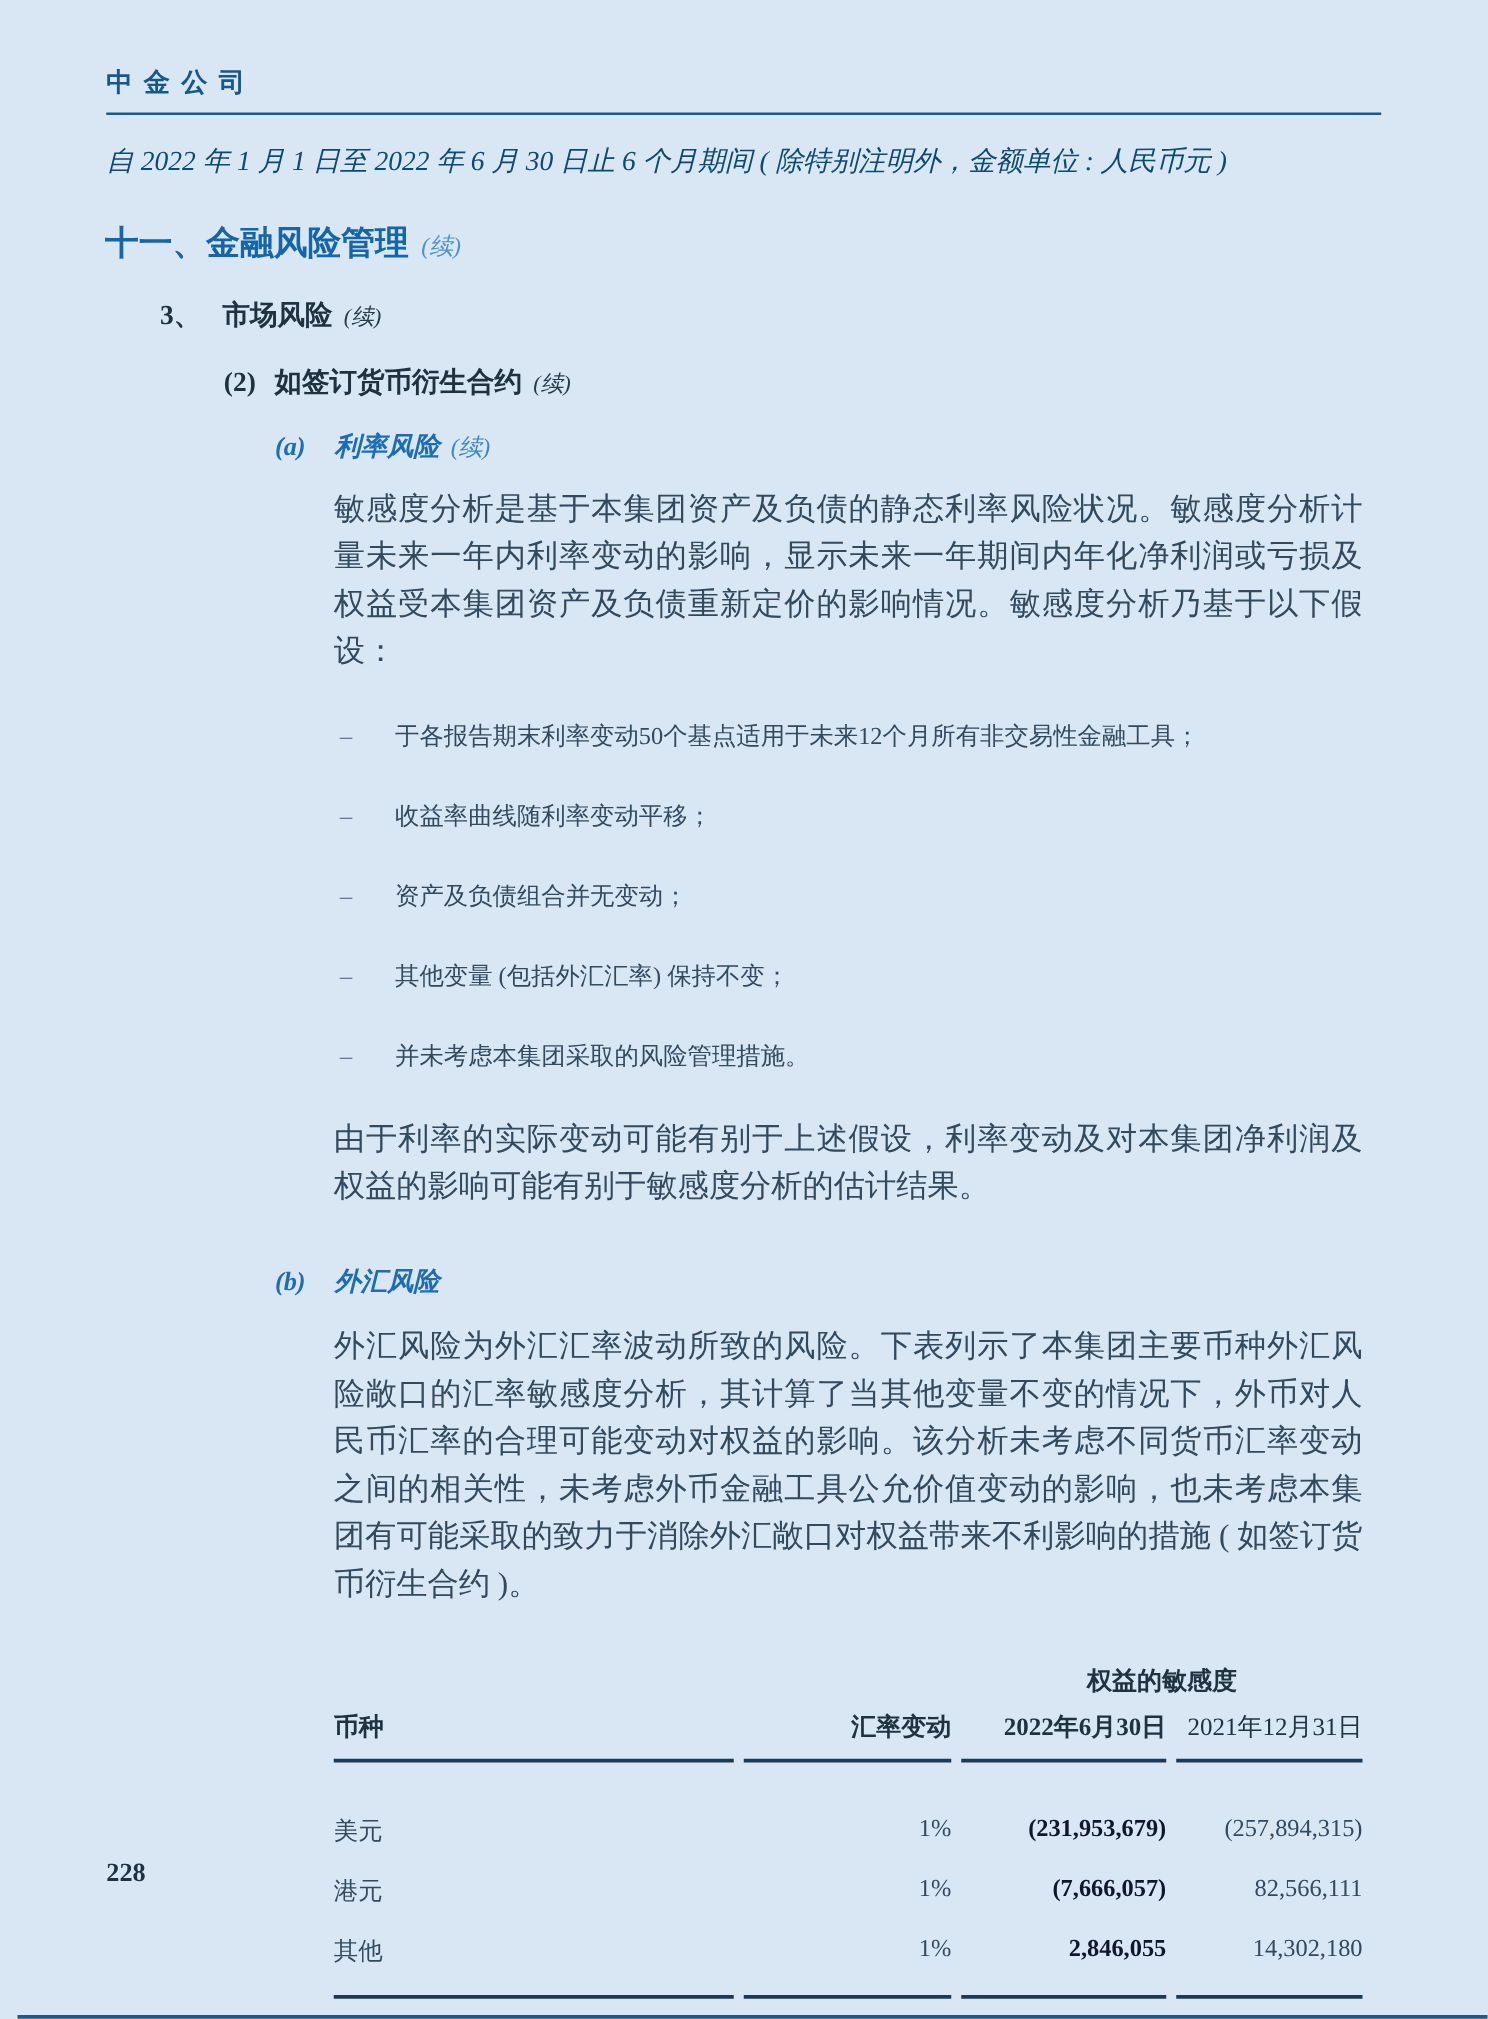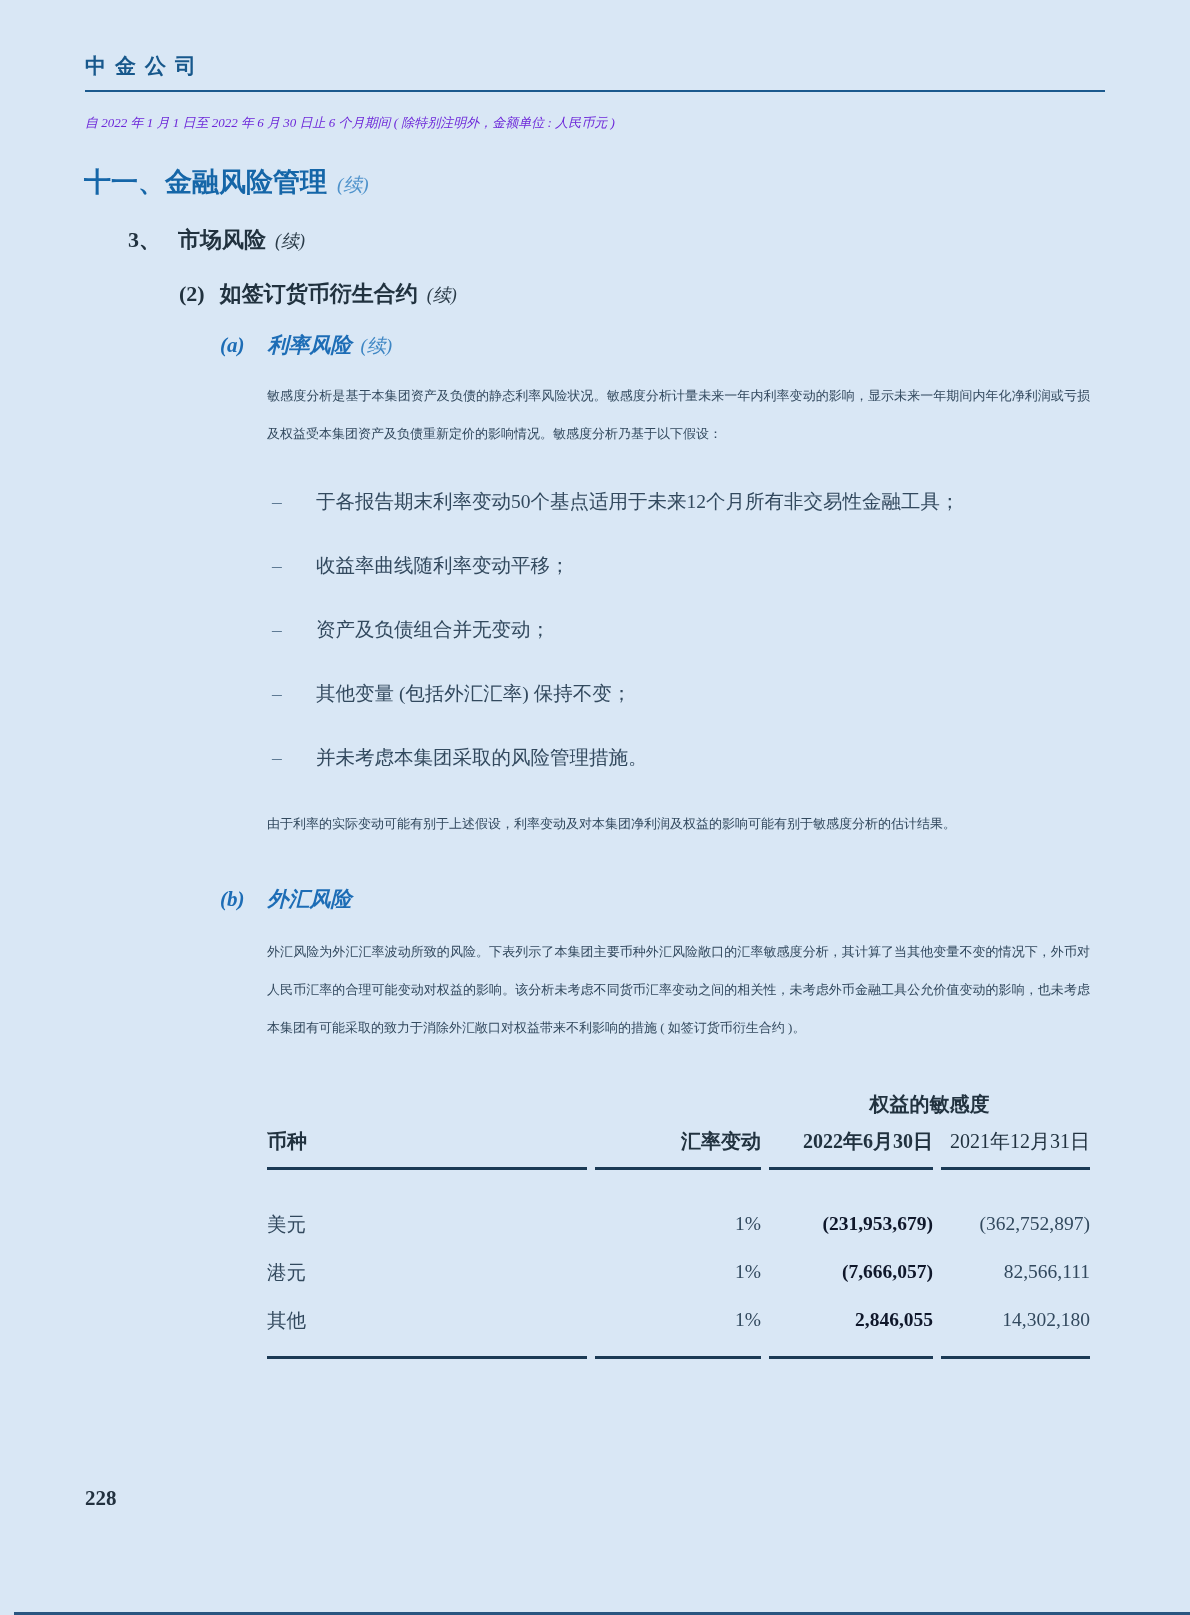--- a/index.html
+++ b/index.html
@@ -25,41 +25,41 @@
   }
 
   
   .doc-title{
     margin:34px 0 0 83px;
     font-size:46px;font-weight:bold;color:#14568f;
     letter-spacing:1px;
   }
   .doc-subtitle{
     margin:22px 0 0 85px;
-    font-size:13px;font-style:italic;color:#6d28d9;
+    font-size:22px;font-style:italic;color:#0c4a6e;
   }
 
   
   .sec1{margin:32px 0 0 84px;font-size:27px;font-weight:bold;color:#1566a8;}
   .cont{font-style:italic;font-weight:normal;}
   .sec1 .cont{font-size:19px;color:#4e92cb;margin-left:10px;}
   .sec2{margin:25px 0 0 128px;font-size:22px;font-weight:bold;color:#21323f;}
   .sec2 .label{margin-left:17px;}
   .sec2 .cont{font-size:18px;color:#2b3c49;margin-left:9px;}
   .sec3{margin:24px 0 0 179px;font-size:22px;font-weight:bold;color:#21323f;}
   .sec3 .label{margin-left:15px;}
   .sec3 .cont{font-size:18px;color:#2b3c49;margin-left:9px;}
   .sec4{margin:22px 0 0 220px;font-size:21px;font-weight:bold;font-style:italic;color:#1d6db6;}
   .sec4 .label{margin-left:23px;}
   .sec4 .cont{font-size:19px;color:#3e86c4;margin-left:9px;}
 
   
   .body-block{
     margin-left:267px;width:823px;
-    font-size:13px;line-height:38px;
+    font-size:25px;line-height:38px;
     text-align:justify;color:#32495e;
   }
   .p1{margin-top:18px;}
   .assumptions{margin-top:30px;margin-left:272px;width:818px;}
   .assump{display:flex;margin-bottom:26px;font-size:19.5px;line-height:38px;color:#32495e;}
   .assump .dash{width:44px;flex:0 0 44px;color:#587690;}
   .assump .a-text{flex:1;}
   .p2{margin-top:28px;}
   .sec4b{margin-top:42px;}
   .p3{margin-top:20px;}
@@ -161,21 +161,21 @@
       <div class="seg"></div>
         <div class="seg"></div>
         <div class="seg"></div>
         <div class="seg"></div>
     </div>
     <div class="t-body">
       <div class="t-grid t-row">
         <div class="td first">美元</div>
         <div class="td">1%</div>
         <div class="td v2022">(231,953,679)</div>
-        <div class="td">(362,752,897)</div>
+        <div class="td">(257,894,315)</div>
       </div>
       <div class="t-grid t-row">
         <div class="td first">港元</div>
         <div class="td">1%</div>
         <div class="td v2022">(7,666,057)</div>
         <div class="td">82,566,111</div>
       </div>
       <div class="t-grid t-row">
         <div class="td first">其他</div>
         <div class="td">1%</div>

